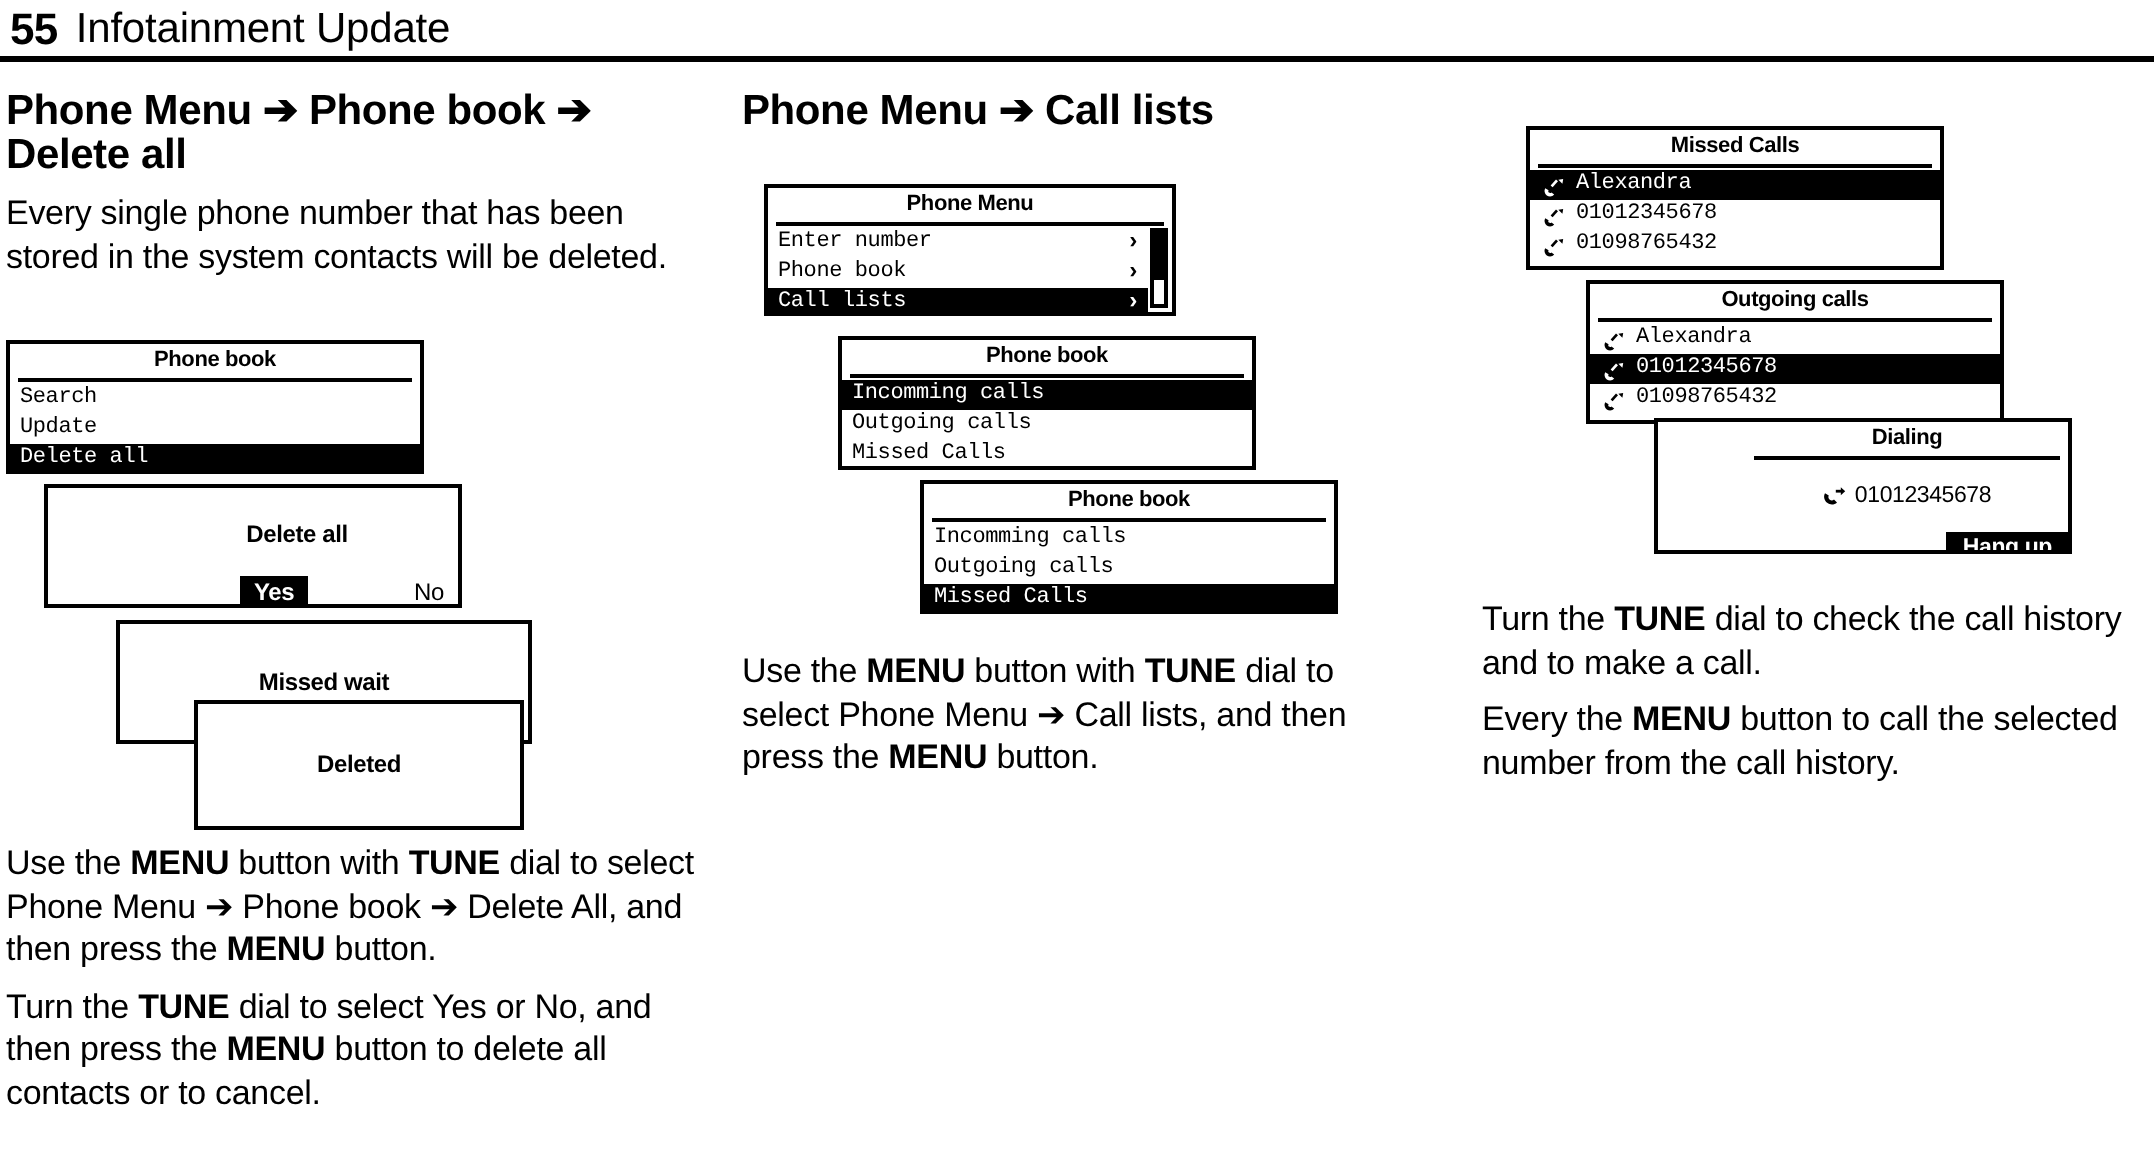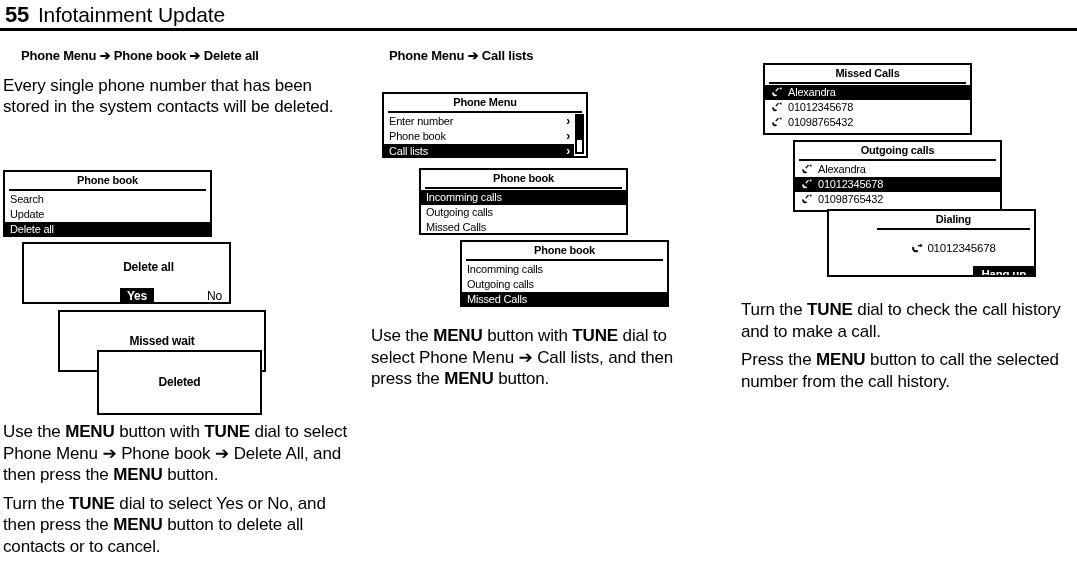--- a/index.html
+++ b/index.html
@@ -53,25 +53,25 @@
   
   .col {
     position: absolute;
     top: 45px;
     box-sizing: border-box;
   }
   #col-left   { left: 3px;   width: 345px; }
   #col-mid    { left: 371px; width: 340px; }
 
   .sec-title {
-    font-size: 13px;
+    font-size: 21px;
     font-weight: bold;
     line-height: 21.5px;
     letter-spacing: -0.2px;
-    margin: 0 0 8px 18px;
+    margin: 0 0 8px 0;
   }
   .body-p {
     font-size: 17px;
     font-weight: normal;
     line-height: 21.5px;
     letter-spacing: -0.15px;
     margin: 0 0 7px 0;
   }
 
   
@@ -95,22 +95,23 @@
   }
   .lcd-rows { padding: 1px 0 0 0; }
   .lcd-row {
     font-size: 11px;
     line-height: 15px;
     height: 15px;
     padding: 0 2px 0 5px;
     letter-spacing: -0.2px;
     white-space: nowrap;
     display: flex;
-    align-items: center;
+    align-items: flex-end;
     box-sizing: border-box;
+    font-family: Liberation Mono, monospace;
   }
   .lcd-row.sel {
     background: #000000;
     color: #ffffff;
   }
   .lcd-row .lbl { flex: 1 1 auto; }
   .lcd-row .chev {
     flex: 0 0 auto;
     font-size: 12px;
     font-weight: bold;
@@ -410,14 +411,14 @@
     </span>
     <span>01012345678</span>
   </div>
   <div class="dial-btn-wrap" style="margin-top:9px;text-align:right;">
     <span class="dial-btn">Hang up</span>
   </div>
 </div>
 
 <div style="position:absolute; left:741px; top:299px; width:336px;">
   <p class="body-p"><span>Turn the </span><span style="font-weight: bold;">TUNE</span><span> dial to check the call history and to make a call.</span></p>
-  <p class="body-p"><span>Press the </span><span style="font-weight: bold;">MENU</span><span> button to call the selected number from the call history.</span></p>
+  <p class="body-p"><span>Every the </span><span style="font-weight: bold;">MENU</span><span> button to call the selected number from the call history.</span></p>
 </div>
 
 </body></html>

